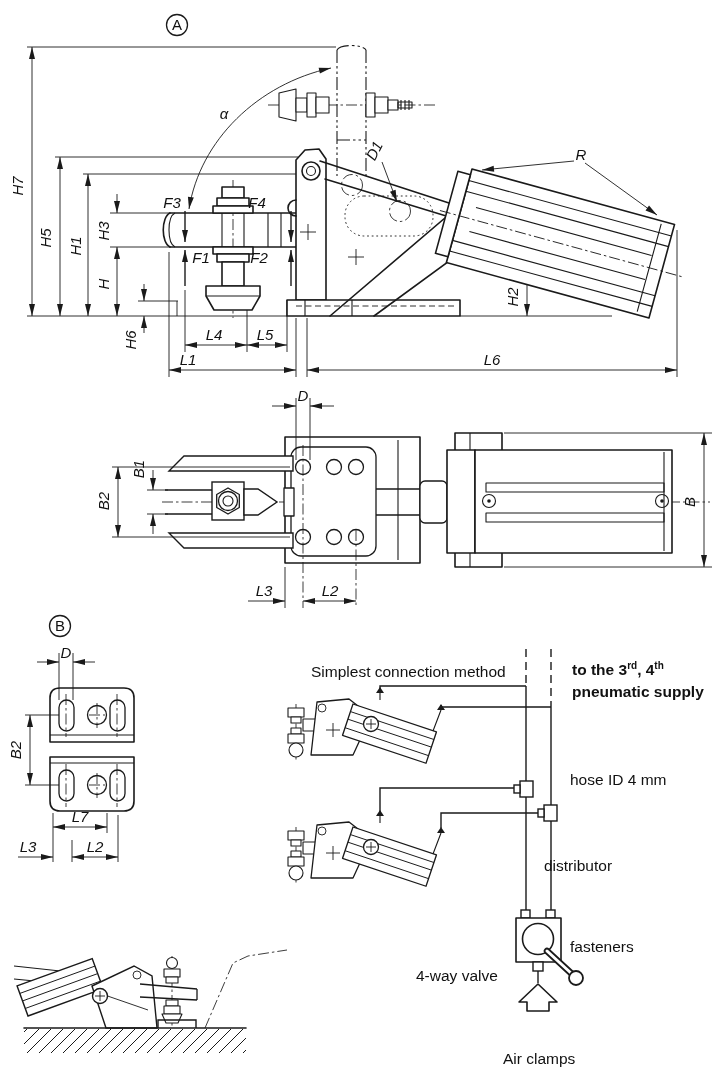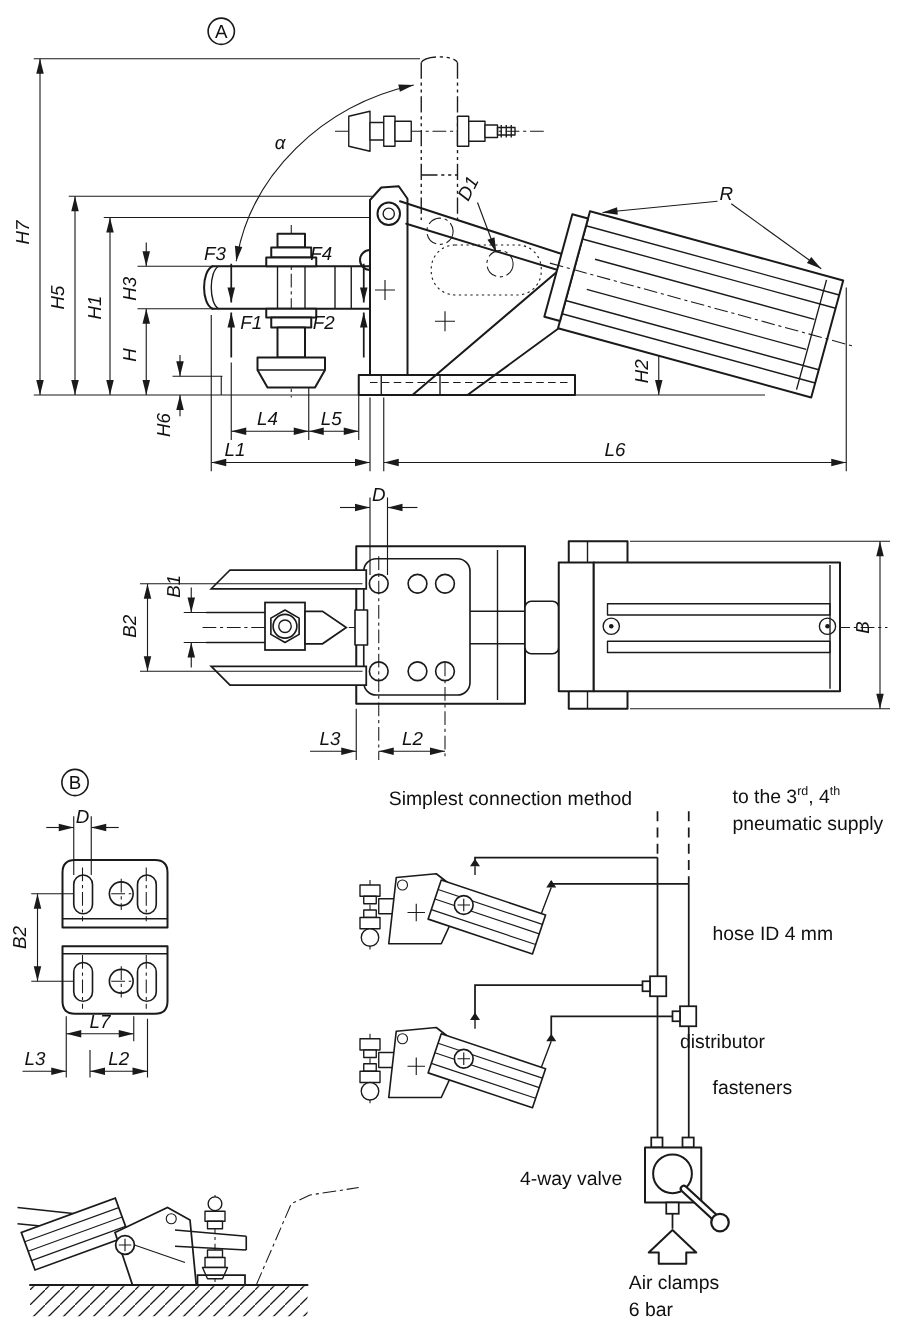--- a/index.html
+++ b/index.html
@@ -15,21 +15,21 @@
   .dd{stroke:#1a1a1a;stroke-width:0.85;fill:none;stroke-dasharray:11 3 2.5 3;}
   .ph{stroke:#1a1a1a;stroke-width:1.1;fill:none;stroke-dasharray:13 3 2.5 3 2.5 3;}
   .dot{stroke:#1a1a1a;stroke-width:0.9;fill:none;stroke-dasharray:1.8 2.8;}
   .hid{stroke:#1a1a1a;stroke-width:0.9;fill:none;stroke-dasharray:6 3.5;}
   .dash{stroke:#1a1a1a;stroke-width:1.4;fill:none;stroke-dasharray:8 5;}
   .wfill{fill:#ffffff;}
   .blk{fill:#1a1a1a;stroke:none;}
   text.lbl{font:italic 15px "Liberation Sans",sans-serif;fill:#111;text-anchor:middle;}
   text.mk{font:15px "Liberation Sans",sans-serif;fill:#111;text-anchor:middle;}
   
-  .note{position:absolute;font-size:15.5px;line-height:22px;color:#111;white-space:nowrap;}
+  .note{position:absolute;font-size:15.5px;line-height:22px;color:#111;white-space:nowrap;margin-top:32px;}
   .note sup{font-size:10px;vertical-align:super;line-height:0;}
 </style>
 </head>
 <body>
 
 <div id="canvas">
 <svg width="727" height="1071" viewBox="0 0 727 1071">
   <defs>
     <marker id="ar" viewBox="0 0 13 8" refX="13" refY="4" markerWidth="13" markerHeight="8" markerUnits="userSpaceOnUse" orient="auto-start-reverse">
       <path d="M13,4 L1,1 L1,7 Z" fill="#1a1a1a"></path>
@@ -320,25 +320,25 @@
     <path class="h14" d="M158,1028 V1020 H196 V1028"></path>
     <path class="dd" d="M205,1028 L233,963 L248,956 L287,950"></path>
     <line class="obj" x1="24" y1="1028" x2="246" y2="1028"></line>
     <rect x="24" y="1029" width="222" height="24" fill="url(#hatch)"></rect>
   </g>
 </svg>
 
 <div class="note" style="left:311px;top:629px;">
   <div>Simplest connection method</div>
 </div>
-<div class="note" style="left:586px;top:627px;">
+<div class="note" style="left:572px;top:627px;font-weight:bold;">
   <div><span>to the 3</span><sup>rd</sup><span>, 4</span><sup>th</sup></div>
   <div>pneumatic supply</div>
 </div>
 <div class="note" style="left:570px;top:737px;">hose ID 4 mm</div>
 <div class="note" style="left:544px;top:823px;">distributor</div>
-<div class="note" style="left:570px;top:860px;">fasteners</div>
+<div class="note" style="left:570px;top:904px;">fasteners</div>
 <div class="note" style="left:416px;top:933px;">4-way valve</div>
 <div class="note" style="left:503px;top:1016px;">
   <div>Air clamps</div>
   <div>6 bar</div>
 </div>
 </div>
 
 </body></html>

